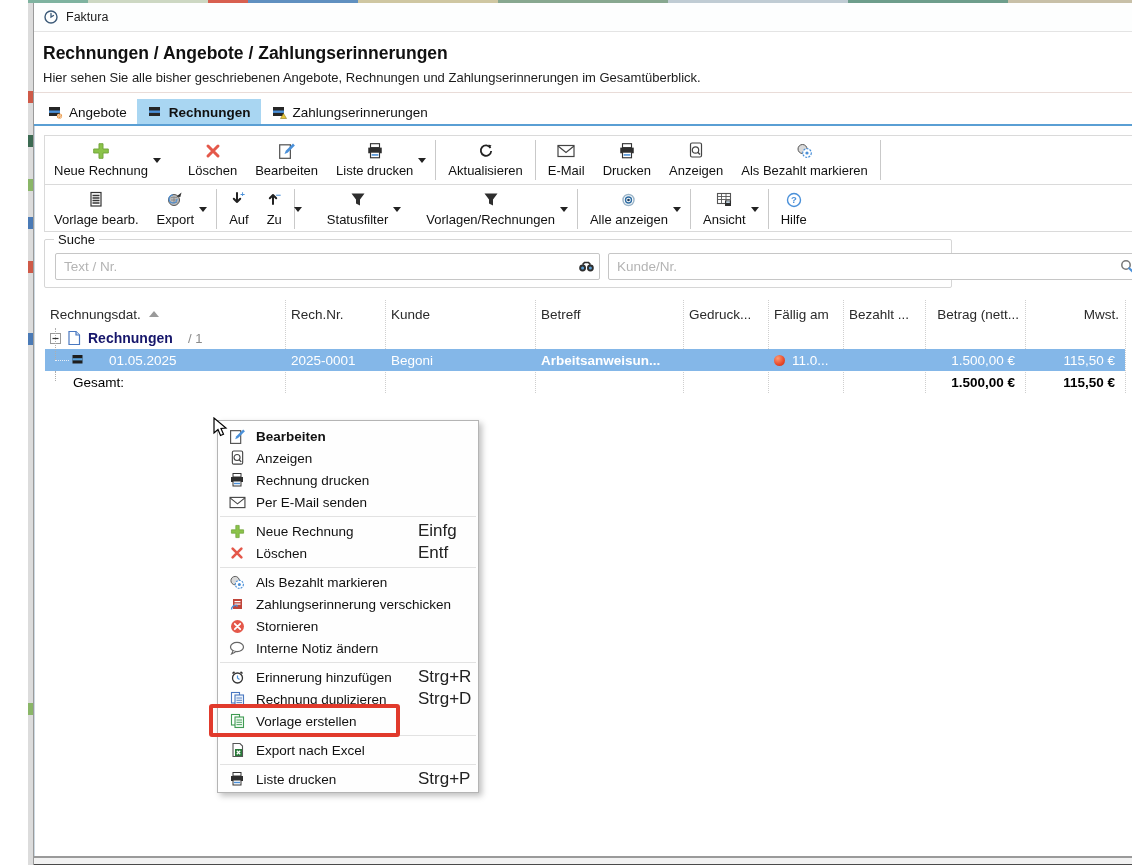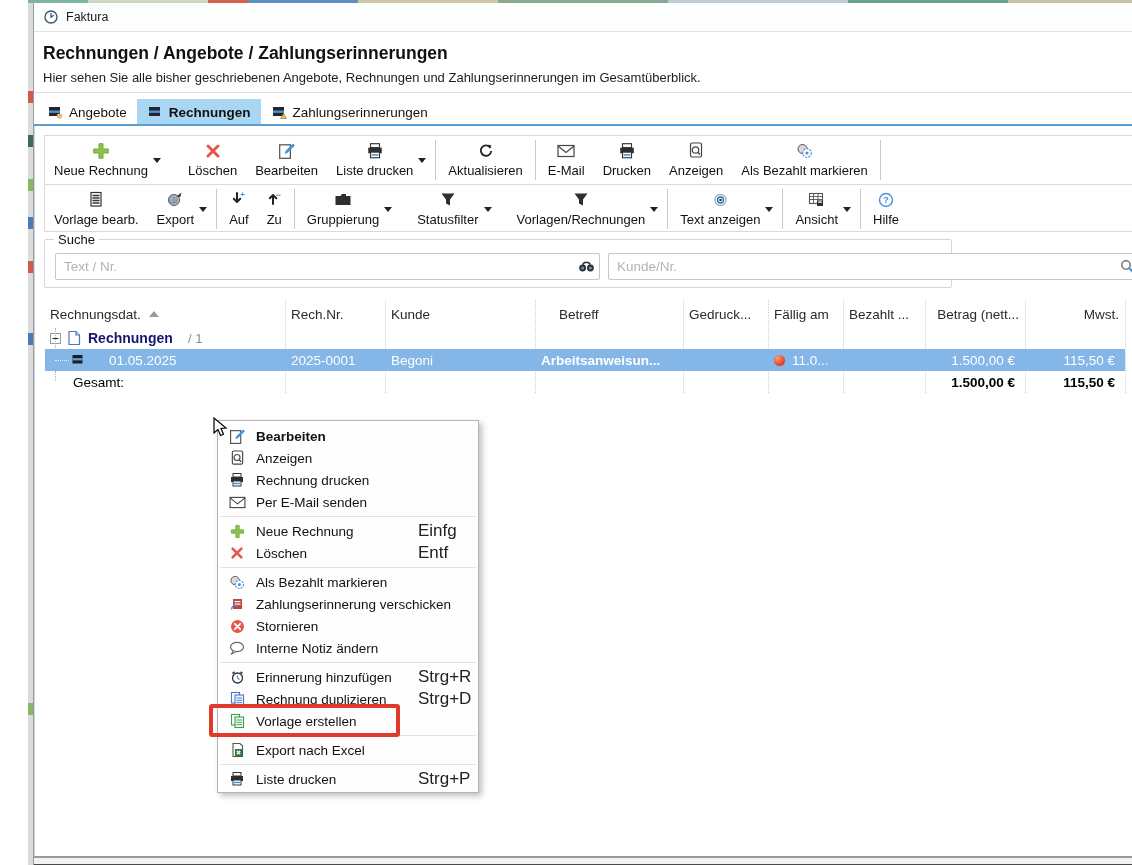--- a/index.html
+++ b/index.html
@@ -293,28 +293,20 @@
           <div class="tb-btn">
             <span class="tb-icon">
                 <svg width="15" height="17" viewBox="0 0 15 17">
                   <path d="M6 13 v-9 M6 4 l-3.2 3.2 M6 4 l3.2 3.2" stroke="#222" stroke-width="2" fill="none" stroke-linecap="round"></path>
                   <text x="11.5" y="7" font-size="9" font-weight="bold" fill="#4a90d9" text-anchor="middle">−</text>
                 </svg>
               </span>
             <span class="tb-label">Zu</span>
           </div>
           <div class="tb-sep"></div>
-          <div class="tb-btn">
-            <span class="tb-icon">
-                <svg width="18" height="15" viewBox="0 0 18 15">
-                  <path d="M1.5 4 h5 l1.5-2 h4 v2 h4.5 v9 h-15 z" fill="#2e2e2e"></path>
-                </svg>
-              </span>
-            <span class="tb-label">Gruppierung</span>
-          </div>
           <span class="tb-caret">
               <i class="caret"></i>
             </span>
           <div style="width:10px"></div>
           <div class="tb-btn">
             <span class="tb-icon">
                 <svg width="16" height="15" viewBox="0 0 16 15">
                   <path d="M1.5 1.5 h13 L10 7.5 v6 l-4-2 v-4 z" fill="#2e2e2e"></path>
                 </svg>
               </span>
@@ -337,21 +329,21 @@
             </span>
           <div class="tb-sep"></div>
           <div class="tb-btn">
             <span class="tb-icon">
                 <svg width="17" height="14" viewBox="0 0 17 14">
                   <circle cx="8.5" cy="7" r="5.5" fill="none" stroke="#9ab4c8" stroke-width="1.4"></circle>
                   <circle cx="8.5" cy="7" r="3" fill="none" stroke="#2e6da4" stroke-width="1.4"></circle>
                   <circle cx="8.5" cy="7" r="1.3" fill="#1a3a5a"></circle>
                 </svg>
               </span>
-            <span class="tb-label">Text anzeigen</span>
+            <span class="tb-label">Alle anzeigen</span>
           </div>
           <span class="tb-caret">
               <i class="caret"></i>
             </span>
           <div class="tb-sep"></div>
           <div class="tb-btn">
             <span class="tb-icon">
                 <svg width="17" height="15" viewBox="0 0 17 15">
                   <rect x="1.5" y="1.5" width="13" height="10" fill="#fff" stroke="#555" stroke-width="1.1"></rect>
                   <path d="M1.5 4.5 h13 M1.5 7.5 h13 M5.5 1.5 v10 M10 1.5 v10" stroke="#555" stroke-width="0.9"></path>
@@ -417,21 +409,21 @@
         <div class="th" style="left:15px;width:230px">
             <span>Rechnungsdat.</span>
             <i class="sort-asc"></i>
           </div>
         <div class="th" style="left:256px;width:90px">
             <span>Rech.Nr.</span>
           </div>
         <div class="th" style="left:356px;width:140px">
             <span>Kunde</span>
           </div>
-        <div class="th" style="left:524px;width:138px">
+        <div class="th" style="left:506px;width:138px">
             <span>Betreff</span>
           </div>
         <div class="th" style="left:654px;width:80px">
             <span>Gedruck...</span>
           </div>
         <div class="th" style="left:739px;width:66px">
             <span>Fällig am</span>
           </div>
         <div class="th" style="left:814px;width:72px">
             <span>Bezahlt ...</span>

